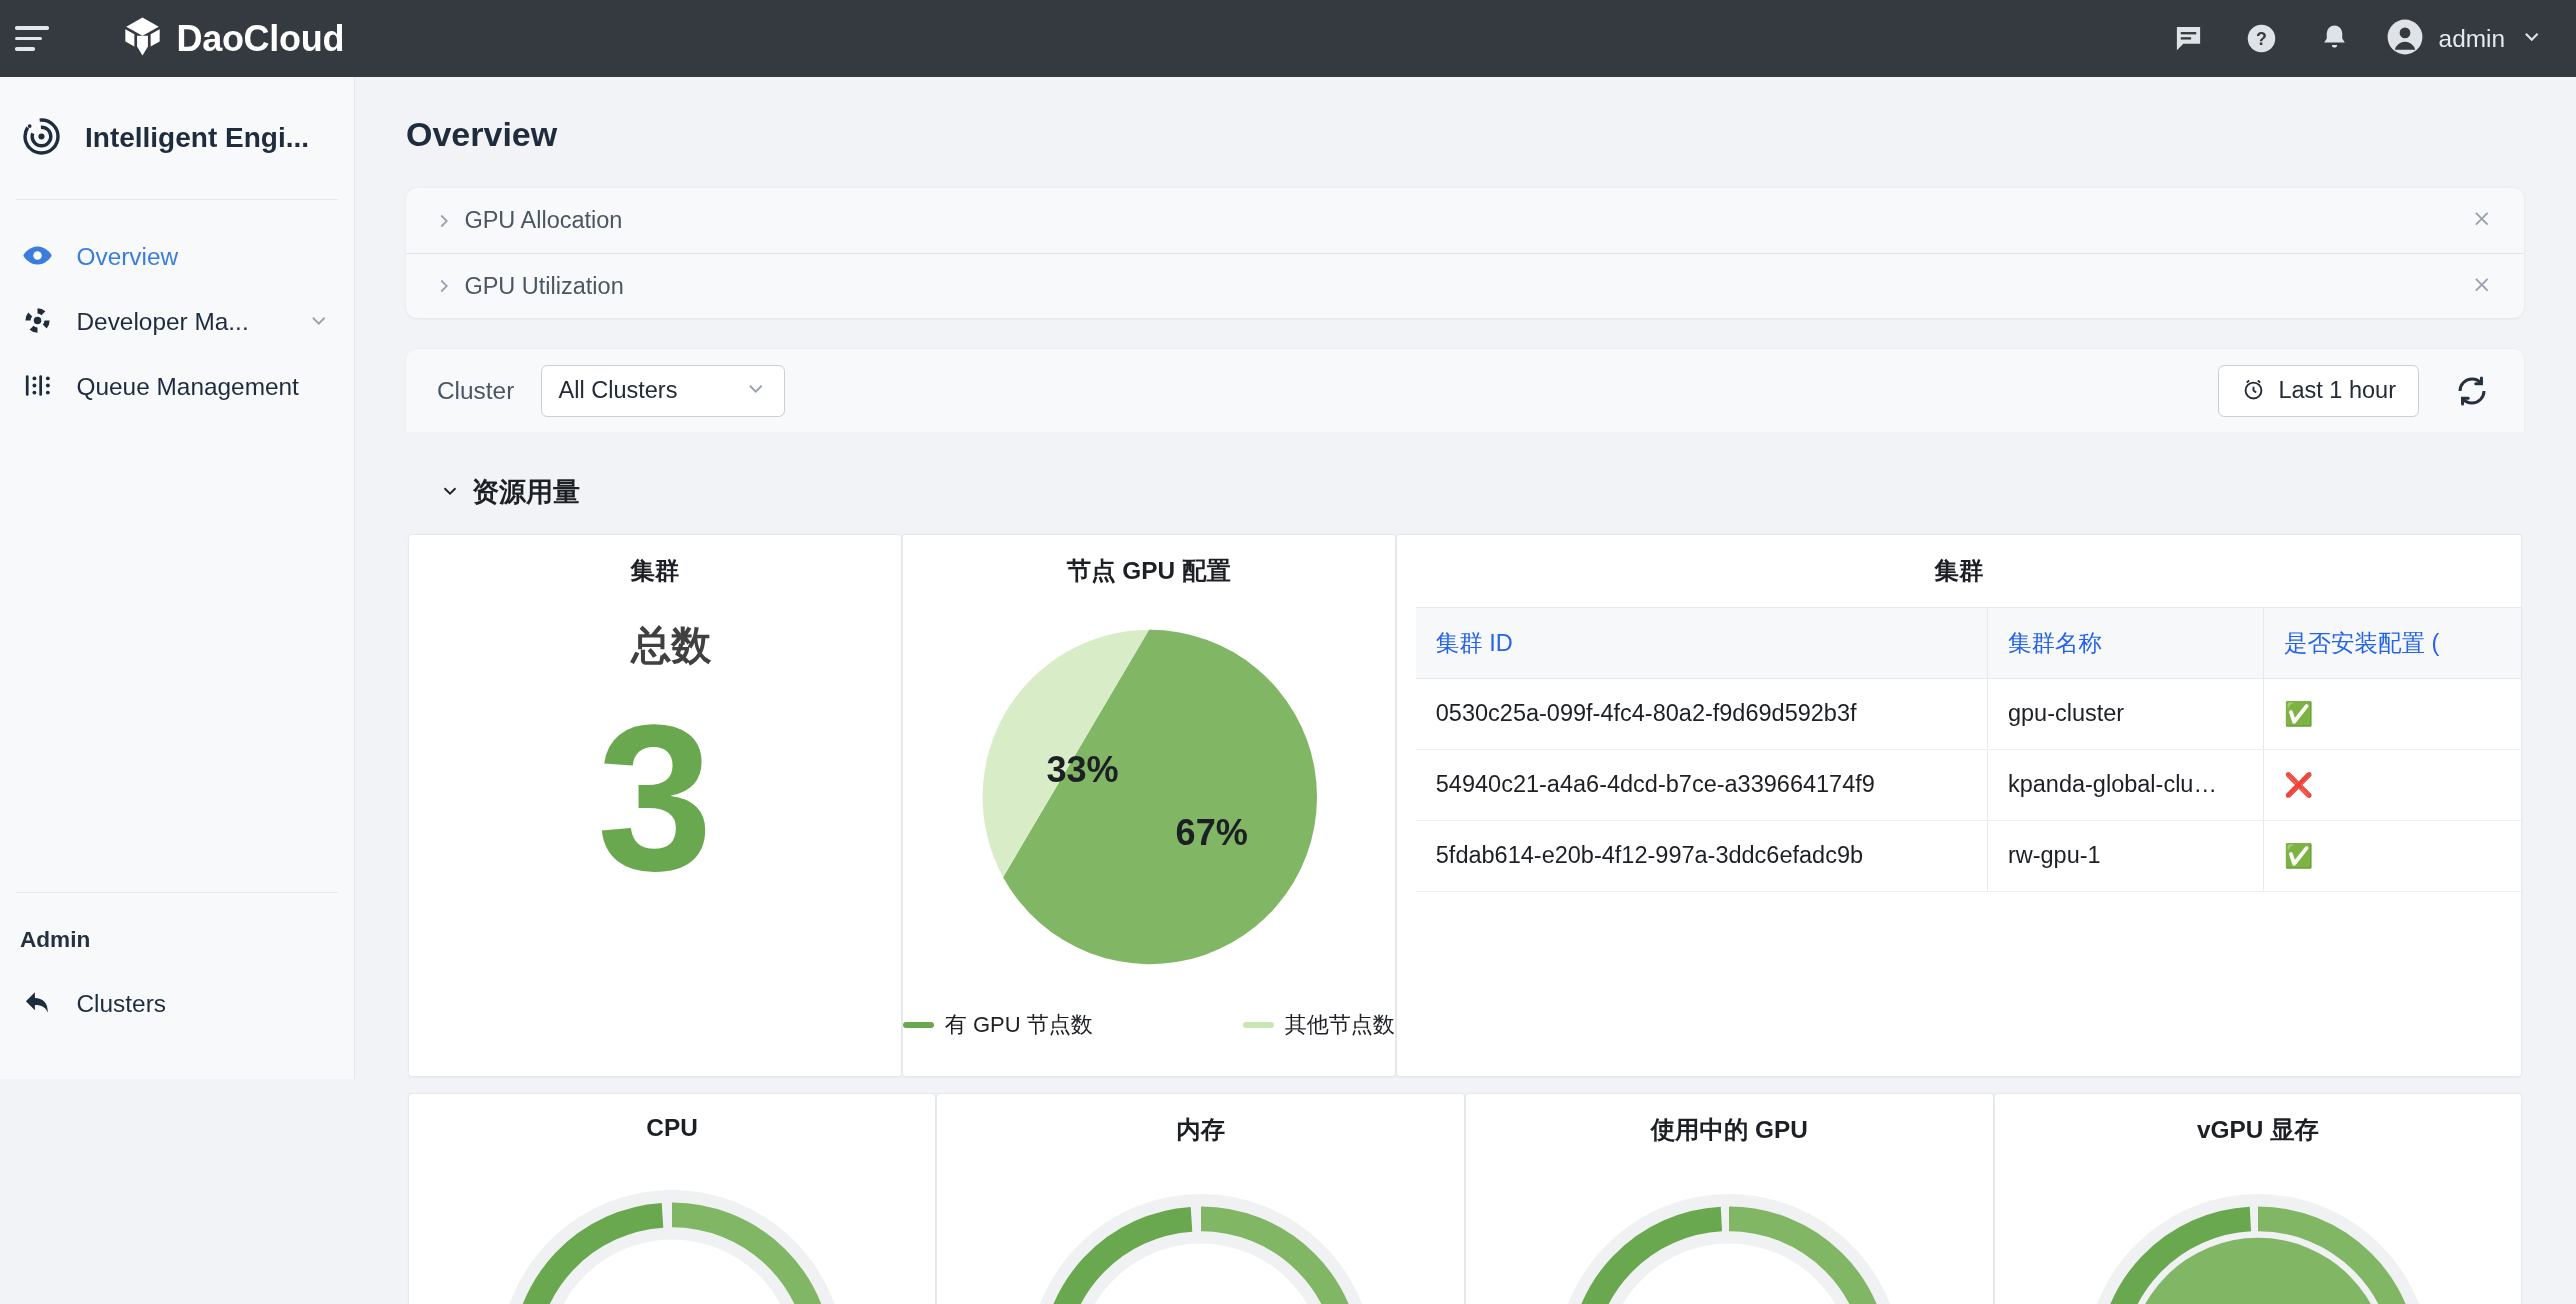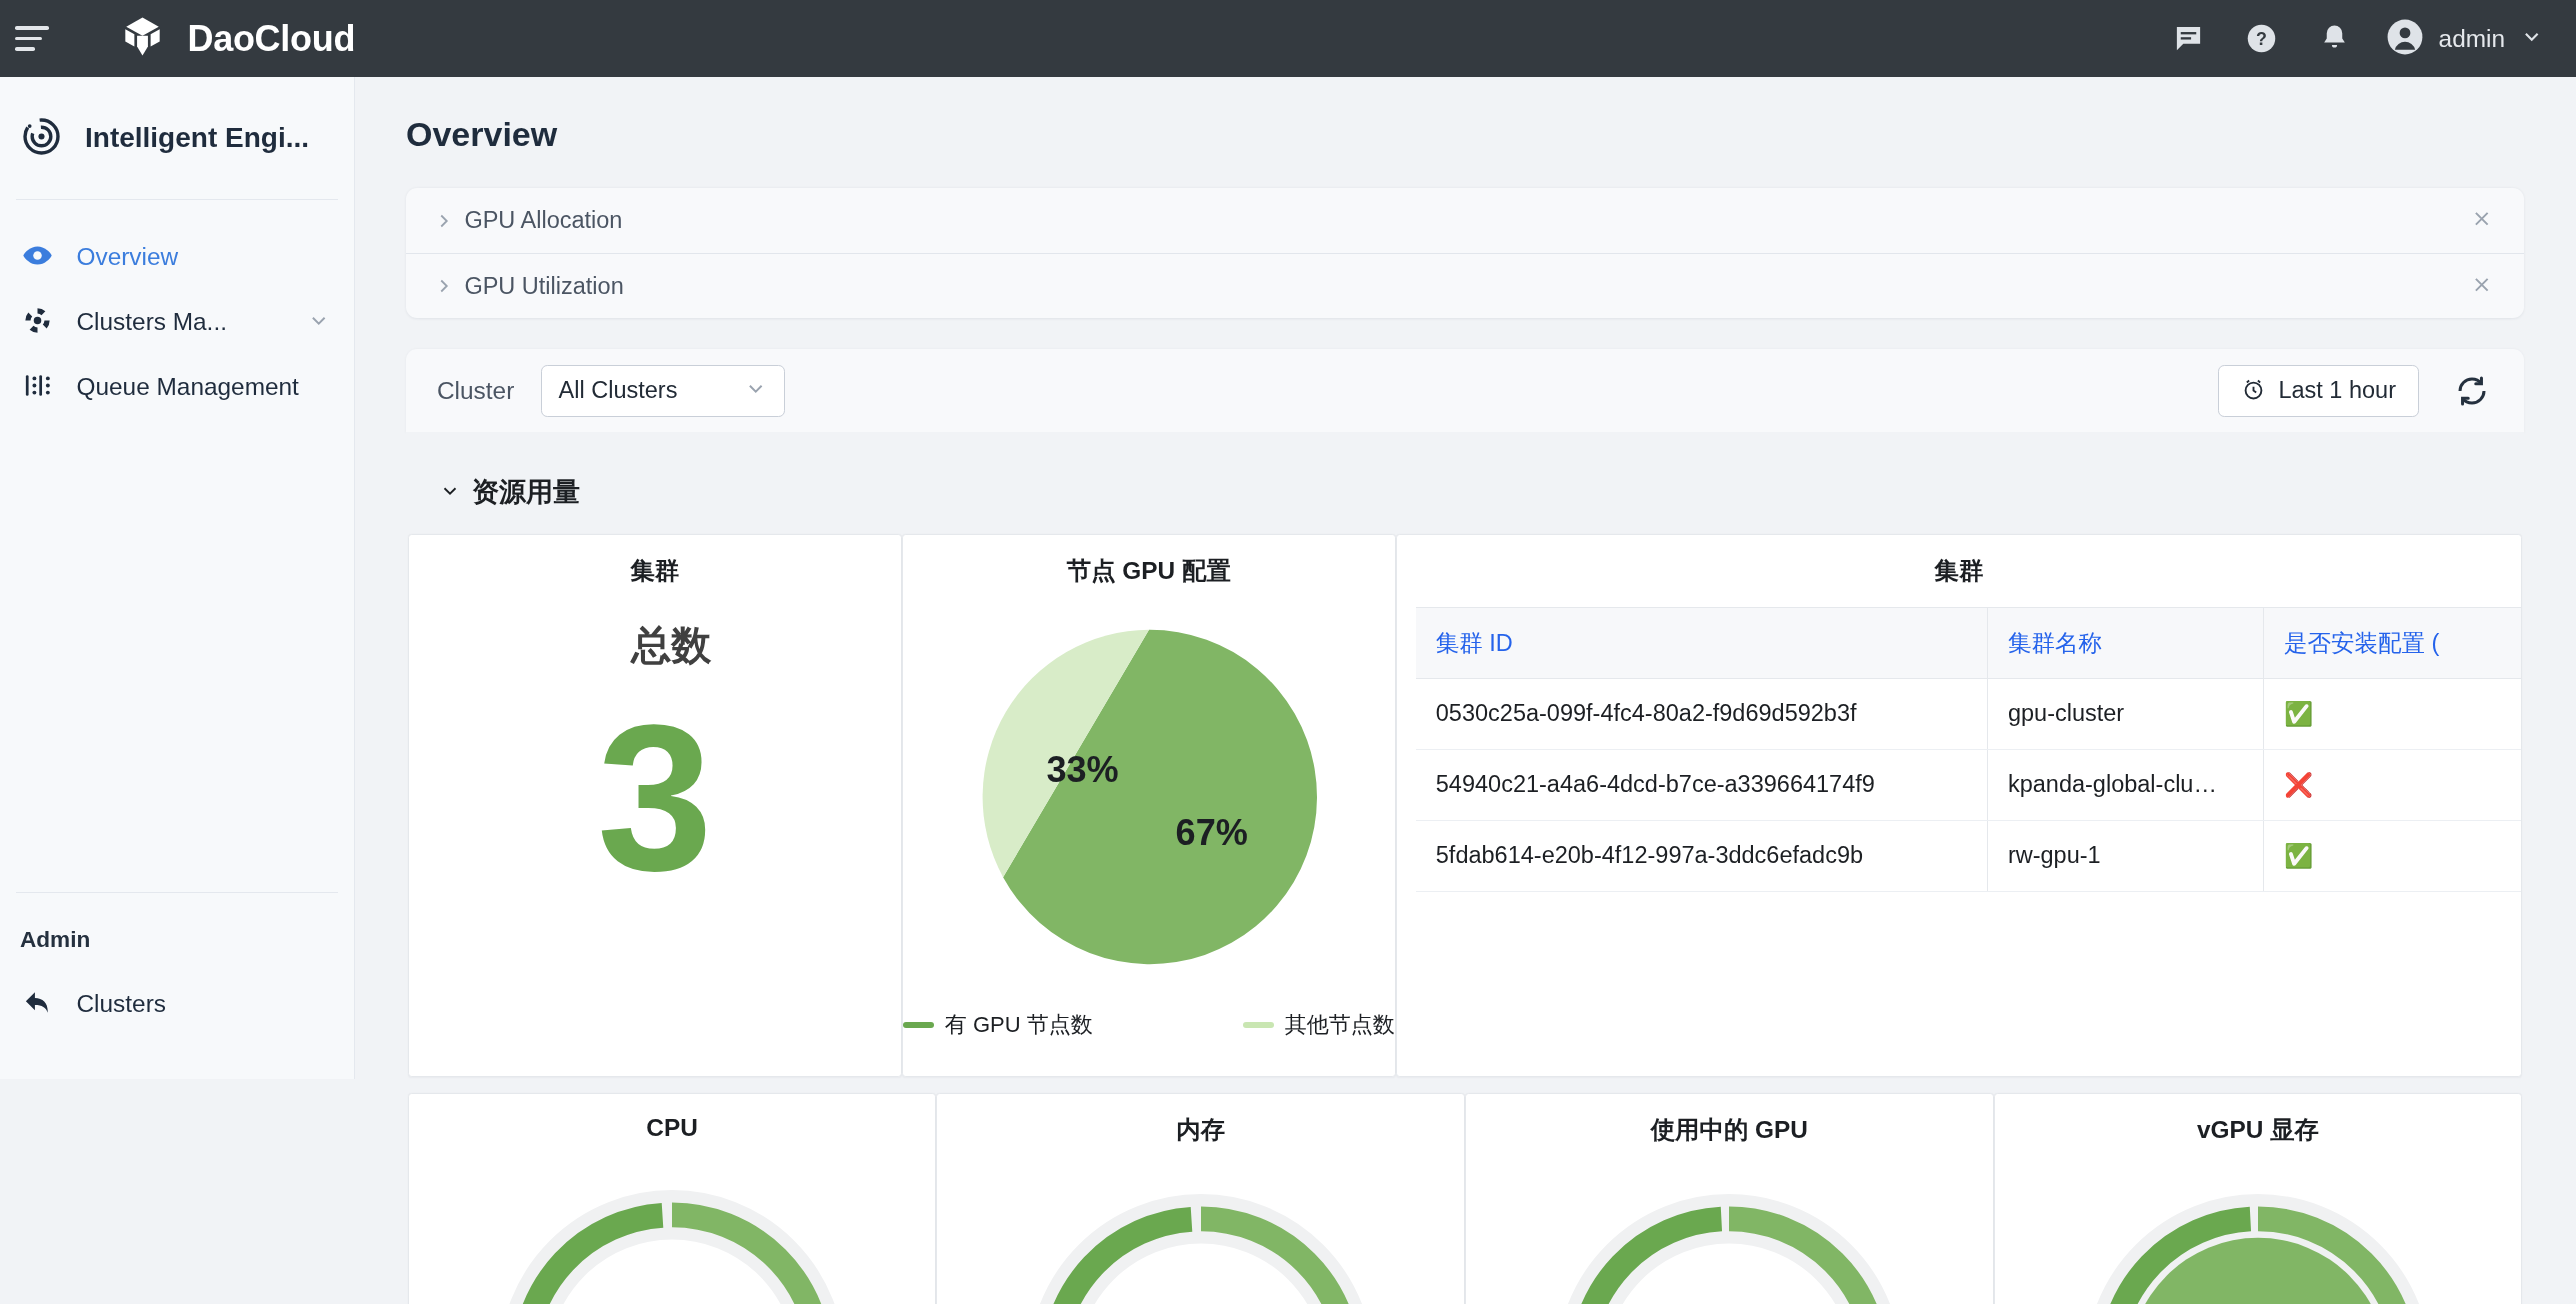--- a/index.html
+++ b/index.html
@@ -24,21 +24,21 @@
     margin-left: 14.5px;
     display: flex; flex-direction: column; justify-content: center;
     gap: 7.2px; cursor: pointer;
   }
   .hamburger span { display: block; height: 3.6px; border-radius: 1.8px; background: #e3e6ea; }
   .hamburger span:nth-child(1) { width: 34px; }
   .hamburger span:nth-child(2) { width: 27px; }
   .hamburger span:nth-child(3) { width: 20px; }
 
   .brand {
-    display: flex; align-items: center; gap: 22px;
+    display: flex; align-items: center; gap: 11px;
     margin-left: 62px;
   }
   .brand-name {
     color: #fff; font-size: 36px; font-weight: 700; letter-spacing: -0.3px;
   }
 
   .topbar-right {
     margin-left: auto; display: flex; align-items: center;
     gap: 31px; margin-right: 33px;
   }
@@ -296,21 +296,21 @@
     <div class="nav-item">
       <span>
         <svg width="31" height="31" viewBox="0 0 24 24" fill="#1f2c3d">
           <path d="M12 2.6a9.4 9.4 0 016.1 2.3l-3 3A5.2 5.2 0 0012 6.6z"></path>
           <path d="M21.4 12a9.4 9.4 0 01-2.3 6.1l-3-3A5.2 5.2 0 0017.4 12z"></path>
           <path d="M12 21.4a9.4 9.4 0 01-6.1-2.3l3-3A5.2 5.2 0 0012 17.4z"></path>
           <path d="M2.6 12a9.4 9.4 0 012.3-6.1l3 3A5.2 5.2 0 006.6 12z"></path>
           <circle cx="12" cy="12" r="2.9"></circle>
         </svg>
       </span>
-      <span class="nav-label">Clusters Ma...</span>
+      <span class="nav-label">Developer Ma...</span>
       <span class="nav-chevron">
         <svg width="23.5" height="23.5" viewBox="0 0 24 24" fill="none" stroke="#9aa3af" stroke-width="2">
           <path d="M6 9l6 6 6-6"></path>
         </svg>
       </span>
     </div>
 
     <div class="nav-item">
       <span>
         <svg width="31" height="31" viewBox="0 0 24 24" fill="#1f2c3d">

